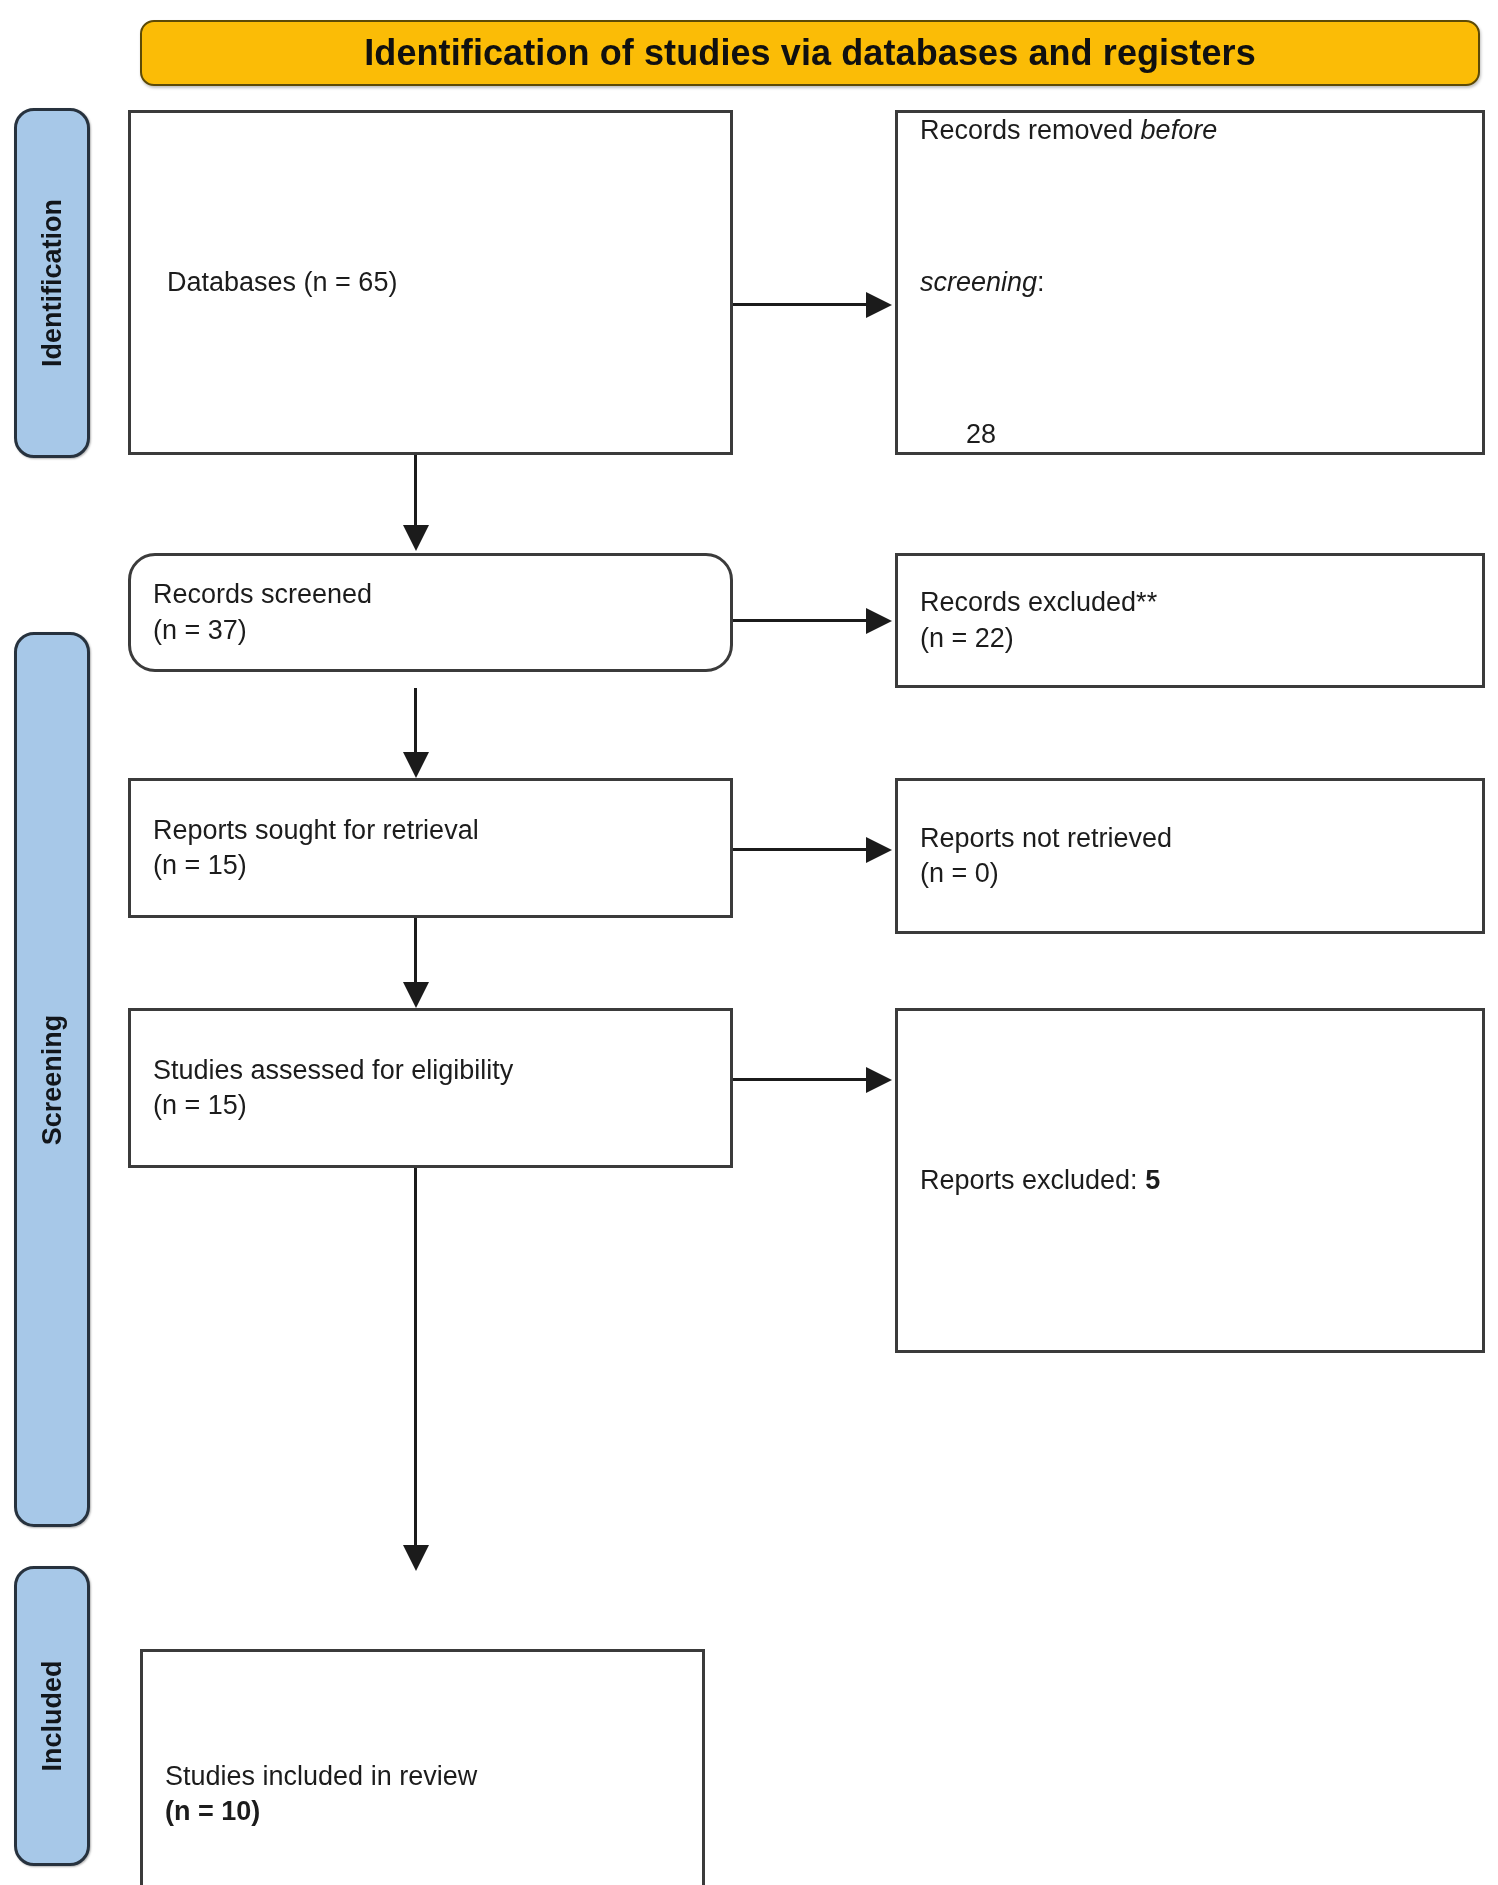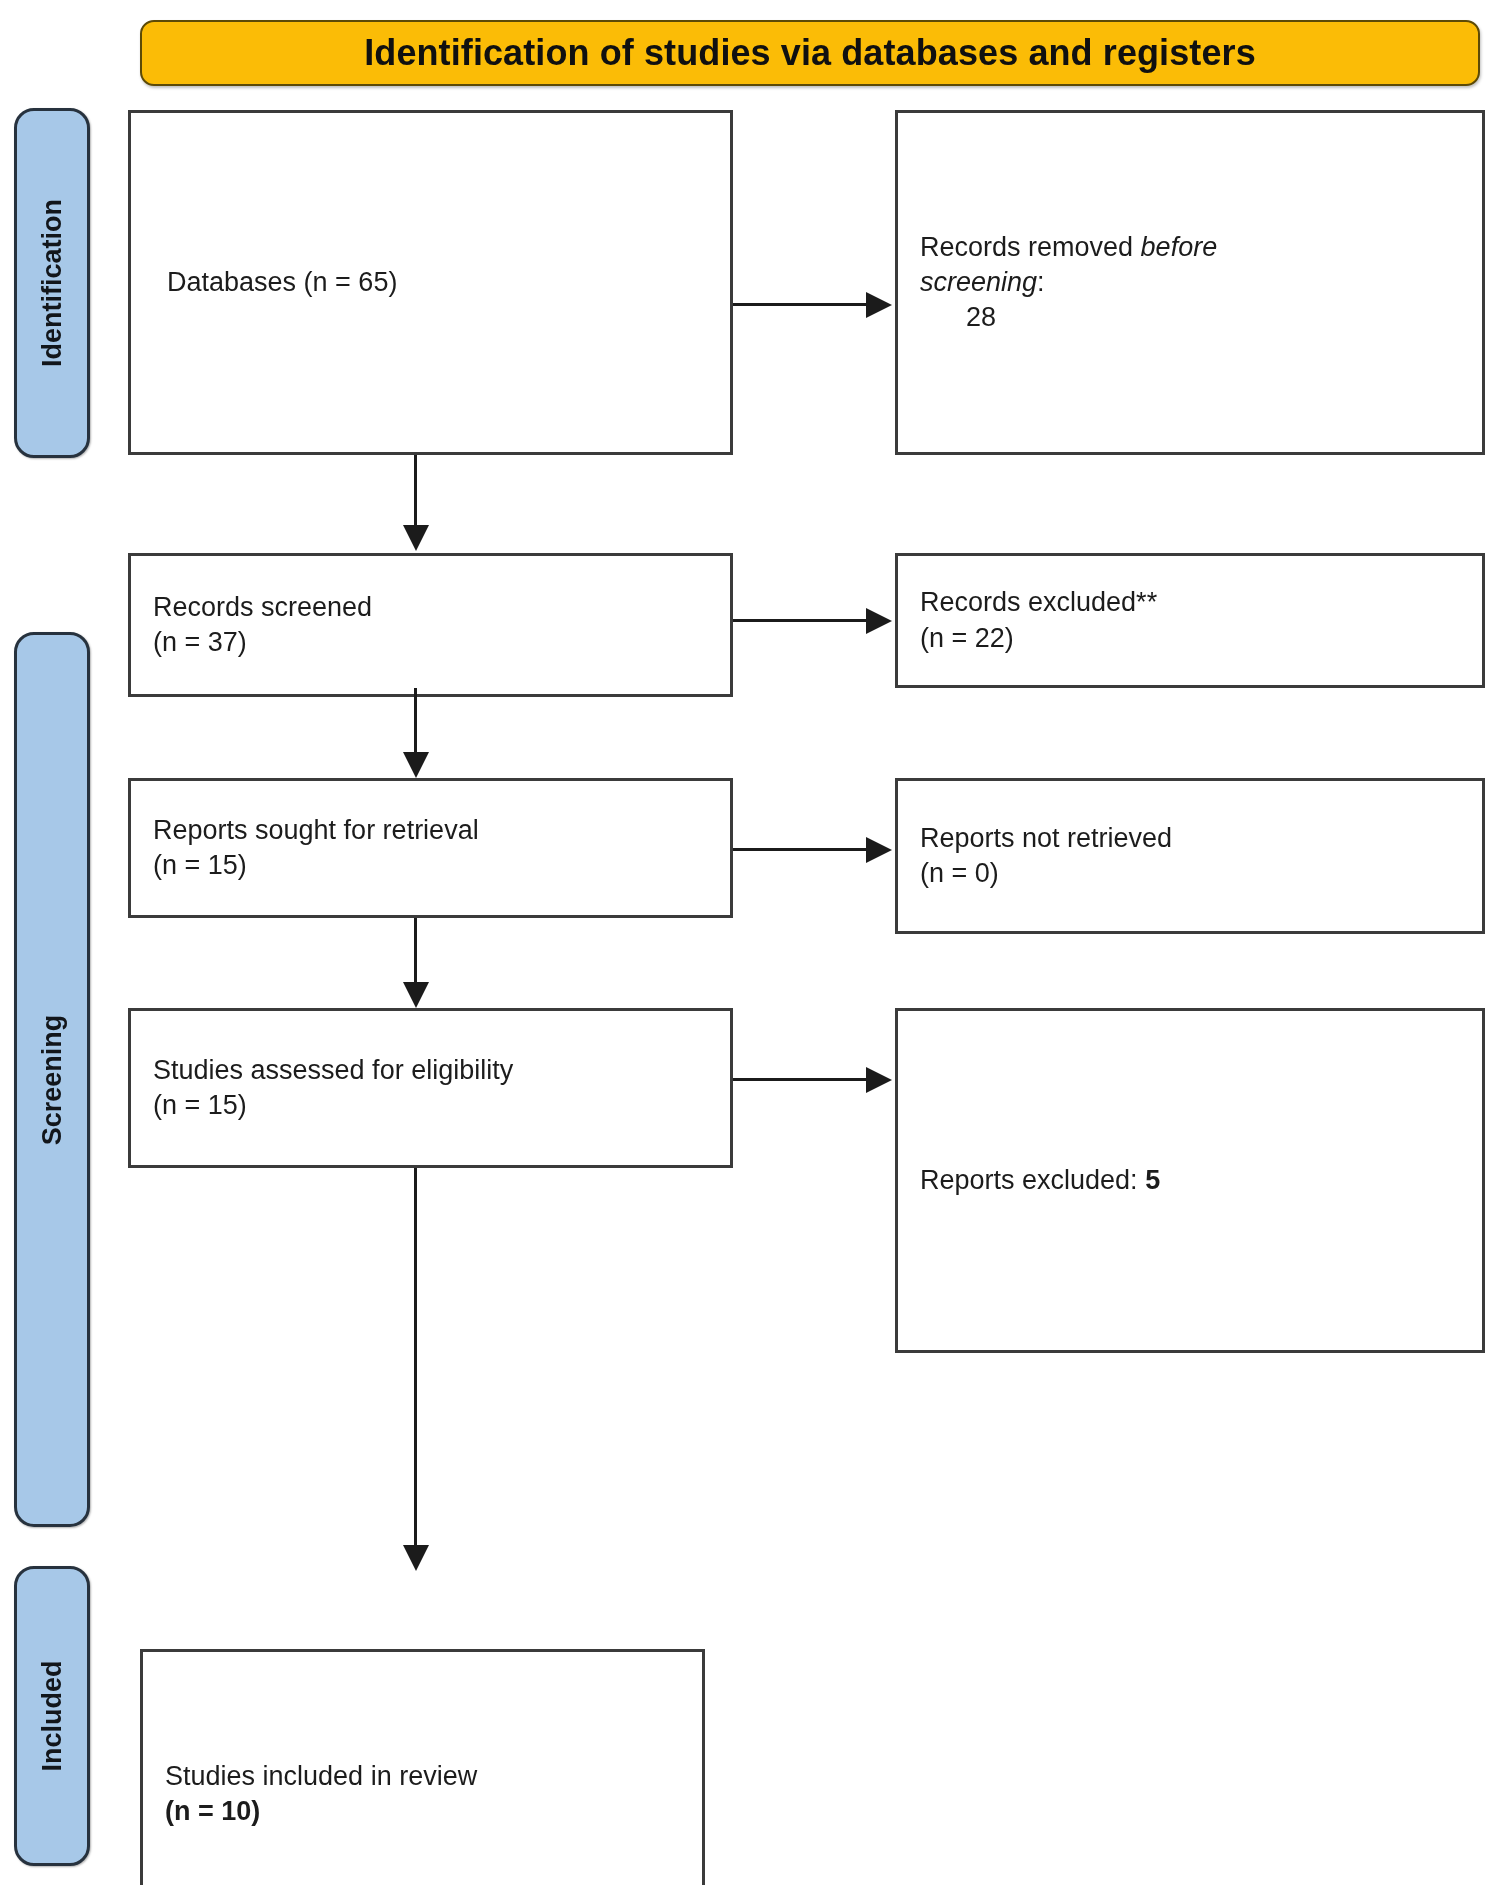--- a/index.html
+++ b/index.html
@@ -131,33 +131,33 @@
   </div>
 
   <div class="stage-bar" style="left:14px; top:1566px; width:76px; height:300px;">
     <span class="stage-label">Included</span>
   </div>
 
   <div class="flow-box mid-align" style="left:128px; top:110px; width:605px; height:345px;">
     <span class="line indent">Databases (n = 65)</span>
   </div>
 
-  <div class="flow-box mid-align" style="left:895px; top:110px; width:590px; height:345px;">
+  <div class="flow-box mid-align" style="left:895px; top:110px; width:590px; height:345px;justify-content:space-between;">
     <span class="line"><span>Records removed </span><span class="ital">before</span></span>
     <span class="line"><span class="ital">screening</span><span>:</span></span>
     <span class="line indent-num">28</span>
   </div>
 
   <div class="conn-v" style="left:414px; top:455px; height:85px;"></div>
   <div class="arrow-down" style="left:403px; top:525px;"></div>
 
   <div class="conn-h" style="left:733px; top:303px; width:135px;"></div>
   <div class="arrow-right" style="left:866px; top:292px;"></div>
 
-  <div class="flow-box" style="left:128px; top:553px; width:605px; height:144px;">
+  <div class="flow-box" style="left:128px; top:553px; width:605px; height:119px;border-radius:27px;">
     <span class="line">Records screened</span>
     <span class="line">(n = 37)</span>
   </div>
 
   <div class="flow-box" style="left:895px; top:553px; width:590px; height:135px;">
     <span class="line">Records excluded**</span>
     <span class="line">(n = 22)</span>
   </div>
 
   <div class="conn-h" style="left:733px; top:619px; width:135px;"></div>

